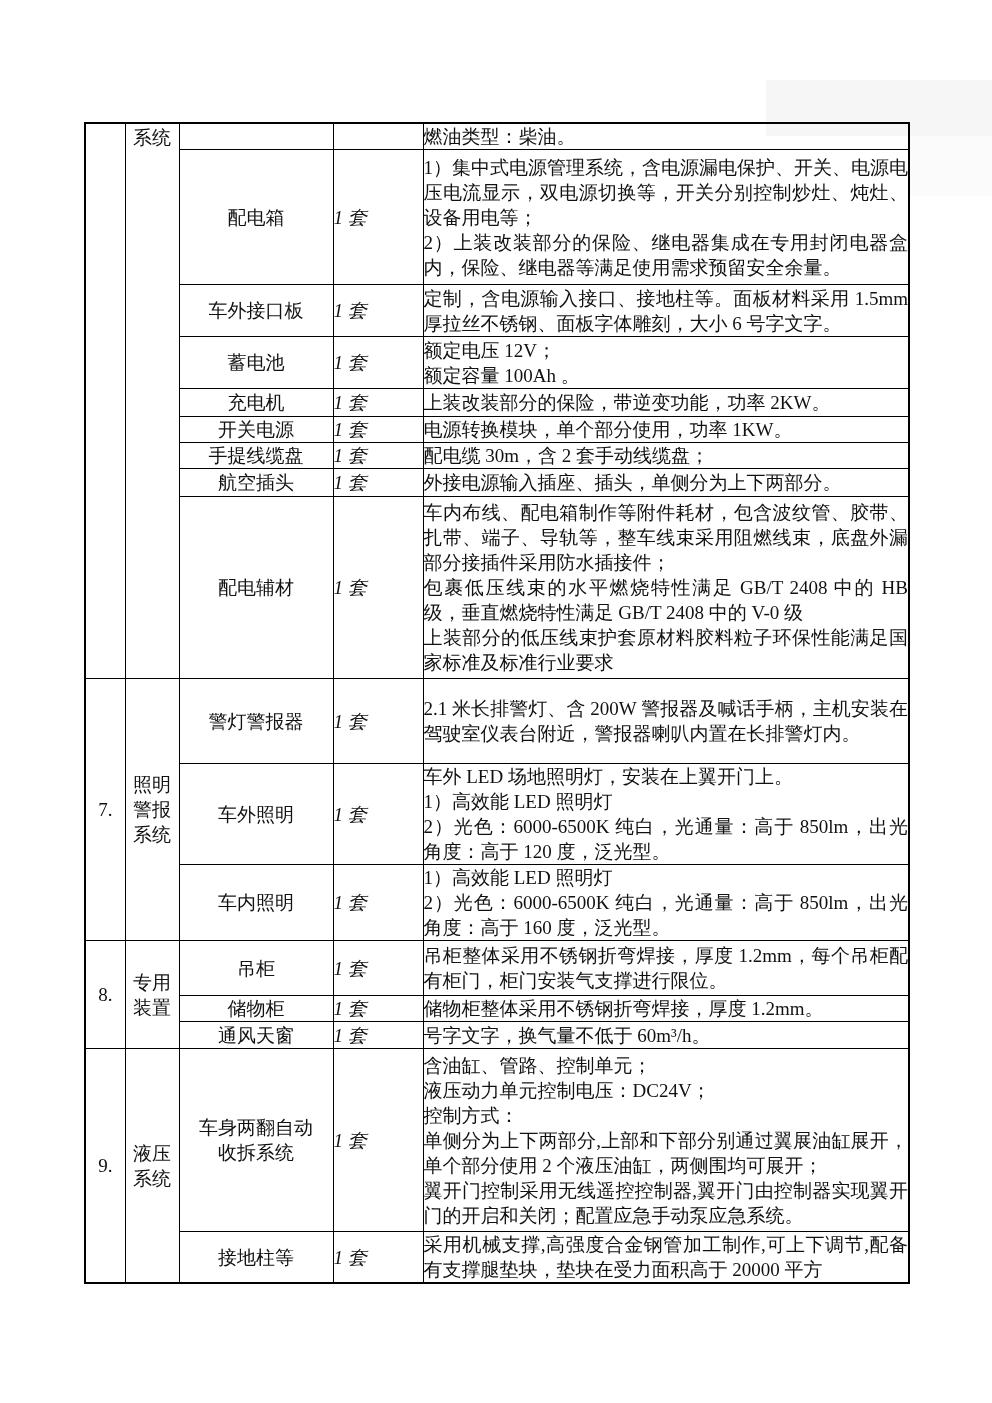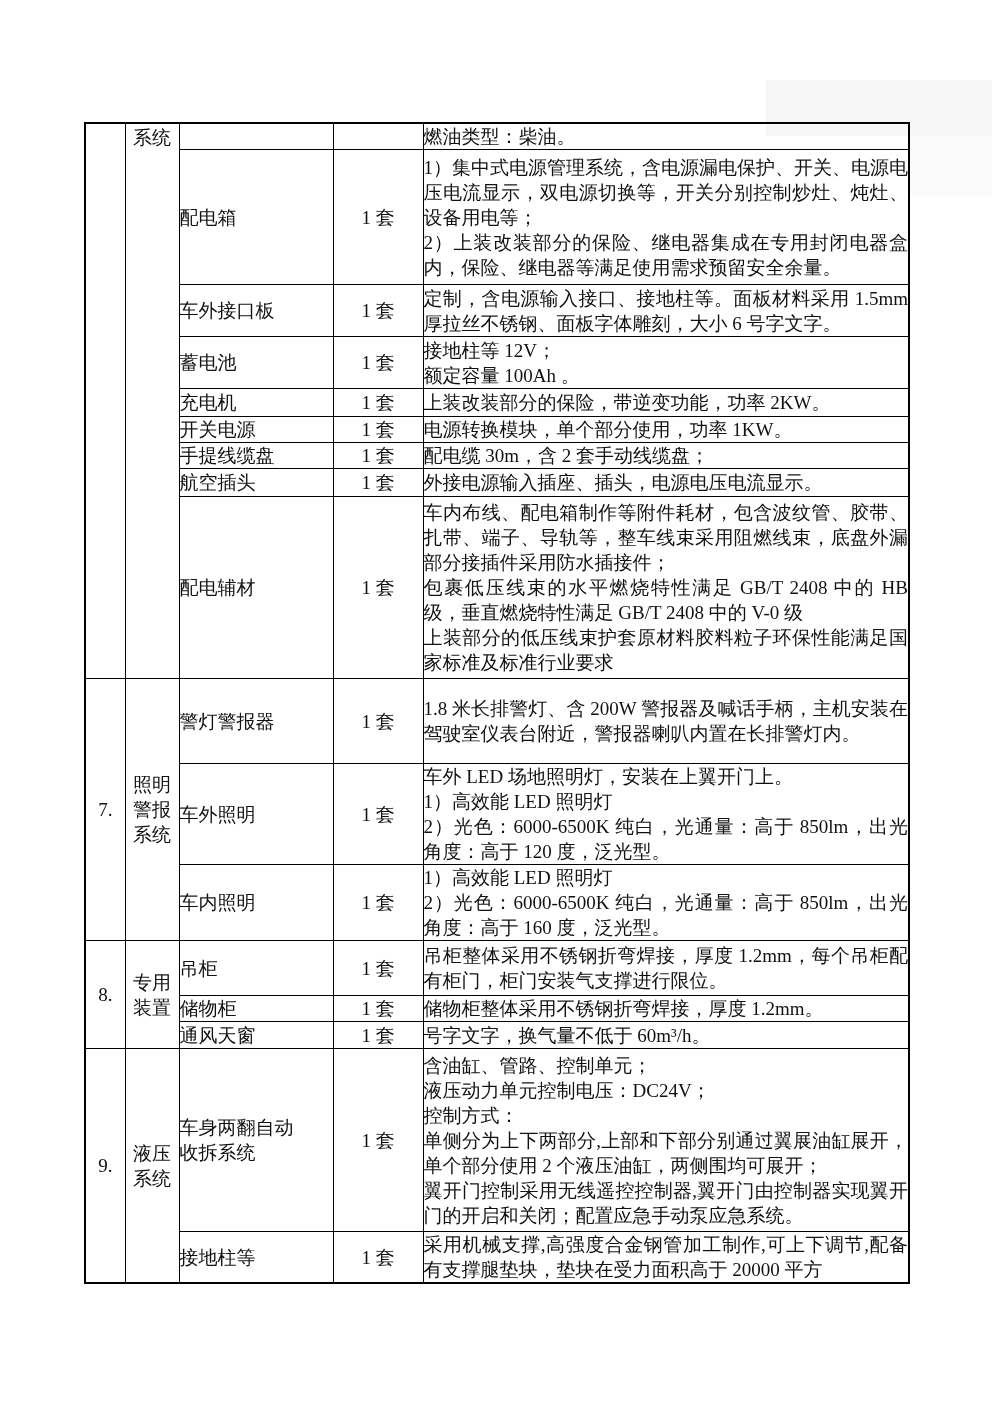--- a/index.html
+++ b/index.html
@@ -17,22 +17,22 @@
   }
   table.spec td{
     border:1.6px solid #000;
     font-size:19px;line-height:25px;
     overflow:hidden;
     padding:0;
   }
   td.num{text-align:center;vertical-align:middle;}
   td.cat{text-align:center;vertical-align:middle;white-space:pre-line;}
   td.cat.top{vertical-align:top;padding-top:1px;}
-  td.item{text-align:left;vertical-align:middle;white-space:pre-line;padding:0 2px;}
-  td.qty{text-align:center;vertical-align:middle;white-space:nowrap;}
+  td.item{text-align:center;vertical-align:middle;white-space:pre-line;padding:0 2px;}
+  td.qty{text-align:left;vertical-align:middle;white-space:nowrap;font-style:italic;}
   td.desc{
     text-align:justify;vertical-align:middle;white-space:pre-line;
     padding:0 5px;
     margin-left:19px;
   }
 </style>
 </head>
 <body>
 
 <div class="page">
@@ -63,59 +63,59 @@
 2）上装改装部分的保险、继电器集成在专用封闭电器盒内，保险、继电器等满足使用需求预留安全余量。</td>
       </tr>
       <tr style="height:52px">
         <td class="item">车外接口板</td>
         <td class="qty">1 套</td>
         <td class="desc">定制，含电源输入接口、接地柱等。面板材料采用 1.5mm 厚拉丝不锈钢、面板字体雕刻，大小 6 号字文字。</td>
       </tr>
       <tr style="height:52px">
         <td class="item">蓄电池</td>
         <td class="qty">1 套</td>
-        <td class="desc">接地柱等 12V；
+        <td class="desc">额定电压 12V；
 额定容量 100Ah 。</td>
       </tr>
       <tr style="height:28px">
         <td class="item">充电机</td>
         <td class="qty">1 套</td>
         <td class="desc">上装改装部分的保险，带逆变功能，功率 2KW。</td>
       </tr>
       <tr style="height:26px">
         <td class="item">开关电源</td>
         <td class="qty">1 套</td>
         <td class="desc">电源转换模块，单个部分使用，功率 1KW。</td>
       </tr>
       <tr style="height:26px">
         <td class="item">手提线缆盘</td>
         <td class="qty">1 套</td>
         <td class="desc">配电缆 30m，含 2 套手动线缆盘；</td>
       </tr>
       <tr style="height:28px">
         <td class="item">航空插头</td>
         <td class="qty">1 套</td>
-        <td class="desc">外接电源输入插座、插头，电源电压电流显示。</td>
+        <td class="desc">外接电源输入插座、插头，单侧分为上下两部分。</td>
       </tr>
       <tr style="height:182px">
         <td class="item">配电辅材</td>
         <td class="qty">1 套</td>
         <td class="desc">车内布线、配电箱制作等附件耗材，包含波纹管、胶带、扎带、端子、导轨等，整车线束采用阻燃线束，底盘外漏部分接插件采用防水插接件；
 包裹低压线束的水平燃烧特性满足 GB/T 2408 中的 HB 级，垂直燃烧特性满足 GB/T 2408 中的 V-0 级
 上装部分的低压线束护套原材料胶料粒子环保性能满足国家标准及标准行业要求</td>
       </tr>
 
       <tr style="height:85px">
         <td class="num" rowspan="3">7.</td>
         <td class="cat" rowspan="3">照明
 警报
 系统</td>
         <td class="item">警灯警报器</td>
         <td class="qty">1 套</td>
-        <td class="desc">1.8 米长排警灯、含 200W 警报器及喊话手柄，主机安装在驾驶室仪表台附近，警报器喇叭内置在长排警灯内。</td>
+        <td class="desc">2.1 米长排警灯、含 200W 警报器及喊话手柄，主机安装在驾驶室仪表台附近，警报器喇叭内置在长排警灯内。</td>
       </tr>
       <tr style="height:98px">
         <td class="item">车外照明</td>
         <td class="qty">1 套</td>
         <td class="desc">车外 LED 场地照明灯，安装在上翼开门上。
 1）高效能 LED 照明灯
 2）光色：6000-6500K 纯白，光通量：高于 850lm，出光角度：高于 120 度，泛光型。</td>
       </tr>
       <tr style="height:75px">
         <td class="item">车内照明</td>

